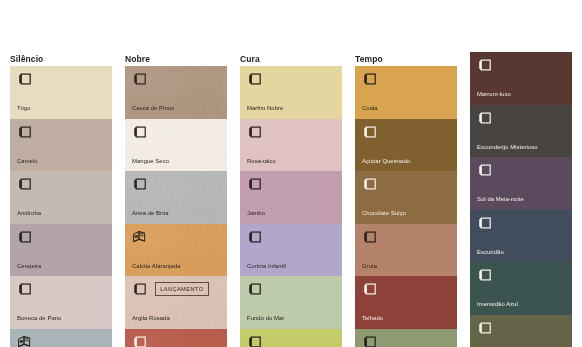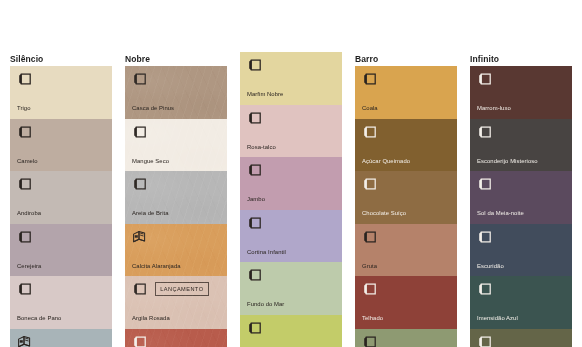--- a/index.html
+++ b/index.html
@@ -260,20 +260,21 @@
               <svg class="swatch-icon" viewBox="0 0 15 14">
                 <path d="M2.2 3.4 L4.0 2.0 L4.0 12.0 L2.2 10.6 Z" fill="#f3efe9"></path>
                 <rect x="4.3" y="2.1" width="8.9" height="9.8" fill="none" stroke="#f3efe9" stroke-width="1.25"></rect>
               </svg>
             </div>
             <div class="swatch-name name-light">Barro do Cerrado</div>
           </div>
         </div>
       </div>
       <div class="palette-column">
+        <div class="column-header">Cura</div>
         <div class="swatch-stack">
           <div class="swatch" title="Marfim Nobre" style="background: rgb(227, 214, 159);">
             <div class="swatch-top">
               <svg class="swatch-icon" viewBox="0 0 15 14">
                 <path d="M2.2 3.4 L4.0 2.0 L4.0 12.0 L2.2 10.6 Z" fill="#2a2420"></path>
                 <rect x="4.3" y="2.1" width="8.9" height="9.8" fill="none" stroke="#2a2420" stroke-width="1.25"></rect>
               </svg>
             </div>
             <div class="swatch-name name-dark">Marfim Nobre</div>
           </div>
@@ -318,21 +319,21 @@
               <svg class="swatch-icon" viewBox="0 0 15 14">
                 <path d="M2.2 3.4 L4.0 2.0 L4.0 12.0 L2.2 10.6 Z" fill="#2a2420"></path>
                 <rect x="4.3" y="2.1" width="8.9" height="9.8" fill="none" stroke="#2a2420" stroke-width="1.25"></rect>
               </svg>
             </div>
             <div class="swatch-name name-dark">Acelga</div>
           </div>
         </div>
       </div>
       <div class="palette-column">
-        <div class="column-header">Barro</div>
+        <div class="column-header">Tempo</div>
         <div class="swatch-stack">
           <div class="swatch" title="Coala" style="background: rgb(217, 164, 79);">
             <div class="swatch-top">
               <svg class="swatch-icon" viewBox="0 0 15 14">
                 <path d="M2.2 3.4 L4.0 2.0 L4.0 12.0 L2.2 10.6 Z" fill="#2a2420"></path>
                 <rect x="4.3" y="2.1" width="8.9" height="9.8" fill="none" stroke="#2a2420" stroke-width="1.25"></rect>
               </svg>
             </div>
             <div class="swatch-name name-dark">Coala</div>
           </div>
@@ -377,21 +378,20 @@
               <svg class="swatch-icon" viewBox="0 0 15 14">
                 <path d="M2.2 3.4 L4.0 2.0 L4.0 12.0 L2.2 10.6 Z" fill="#2a2420"></path>
                 <rect x="4.3" y="2.1" width="8.9" height="9.8" fill="none" stroke="#2a2420" stroke-width="1.25"></rect>
               </svg>
             </div>
             <div class="swatch-name name-dark">Verde-garrafa</div>
           </div>
         </div>
       </div>
       <div class="palette-column">
-        <div class="column-header">Infinito</div>
         <div class="swatch-stack">
           <div class="swatch" title="Marrom-luxo" style="background: rgb(89, 56, 50);">
             <div class="swatch-top">
               <svg class="swatch-icon" viewBox="0 0 15 14">
                 <path d="M2.2 3.4 L4.0 2.0 L4.0 12.0 L2.2 10.6 Z" fill="#f3efe9"></path>
                 <rect x="4.3" y="2.1" width="8.9" height="9.8" fill="none" stroke="#f3efe9" stroke-width="1.25"></rect>
               </svg>
             </div>
             <div class="swatch-name name-light">Marrom-luxo</div>
           </div>

